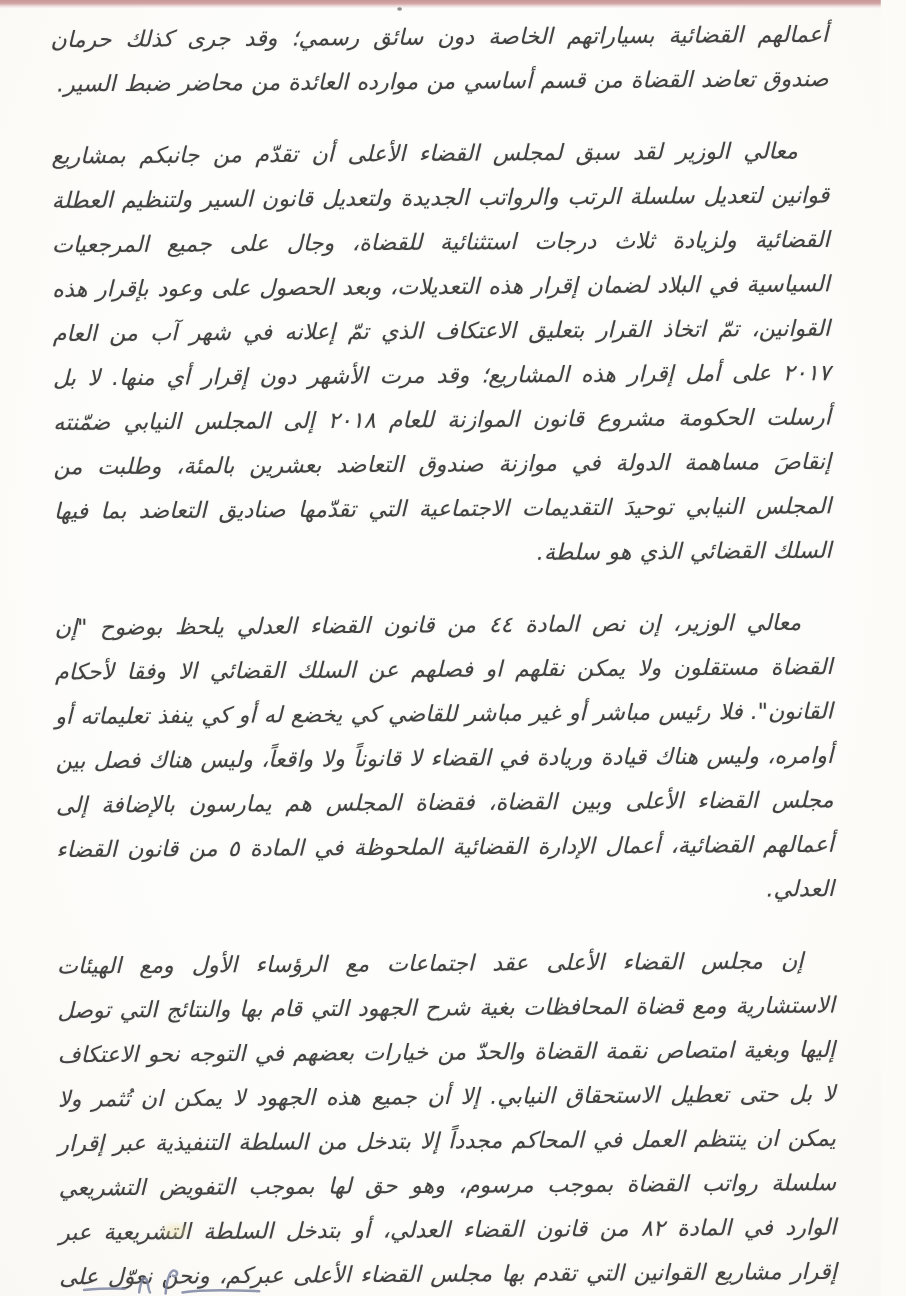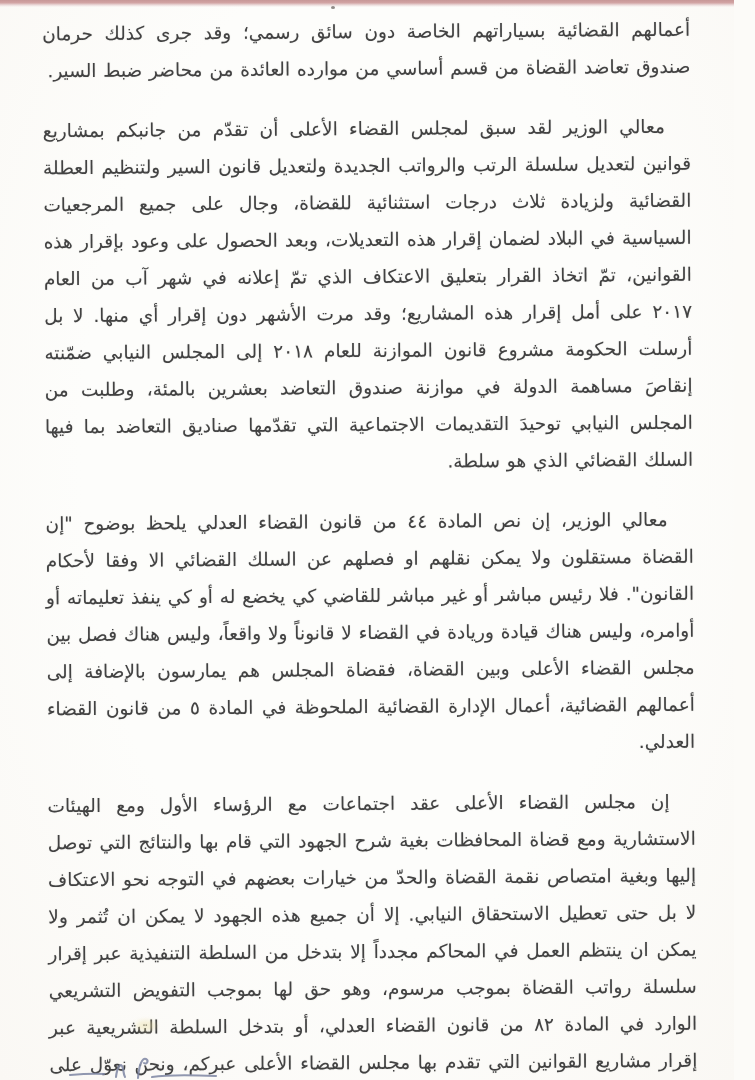--- a/index.html
+++ b/index.html
@@ -4,20 +4,21 @@
 <style>
   html,body{margin:0;padding:0;}
   body{
     width:755px;height:1080px;overflow:hidden;
     background:#fcfbf8;
     font-family:"DejaVu Sans",sans-serif;
   }
   .page{
     position:relative;width:734px;height:1080px;
     background:radial-gradient(ellipse at 50% 42%, #fdfdfb 55%, #faf8f4 100%);
+    font-style:italic;
   }
   
   .scan-band{
     position:absolute;top:0;left:0;right:0;height:7px;
     background:linear-gradient(to bottom,
       #c79797 0%, #d2a4a4 40%, #ecdcdc 72%, rgba(250,244,244,0) 100%);
   }
   .speck{
     position:absolute;left:331px;top:6px;width:4px;height:3px;
     background:#6a6460;border-radius:50%;opacity:.75;

